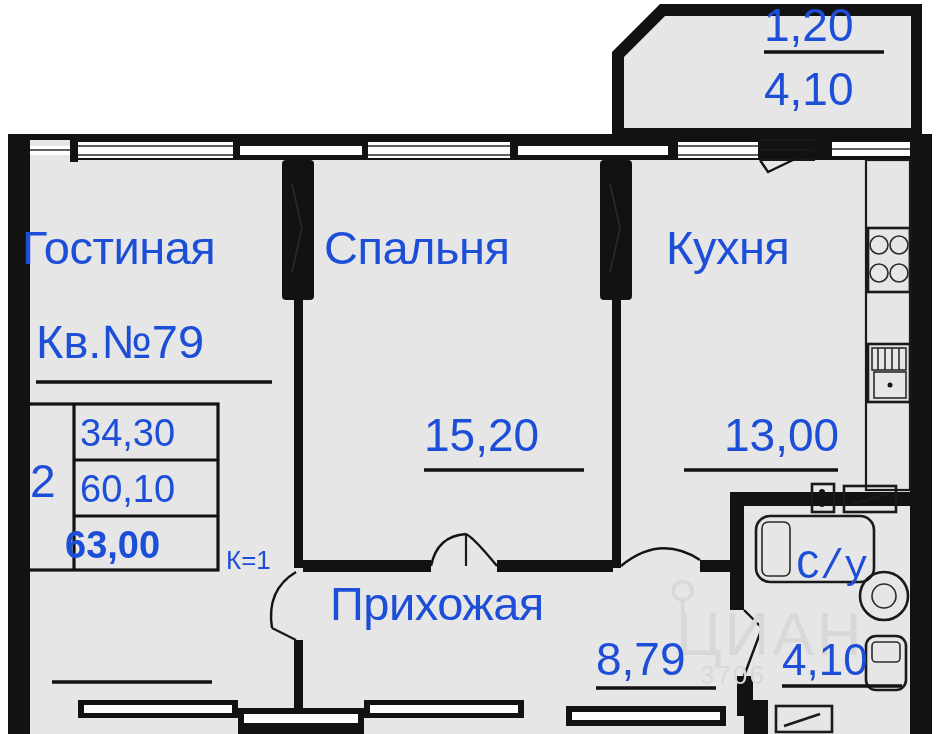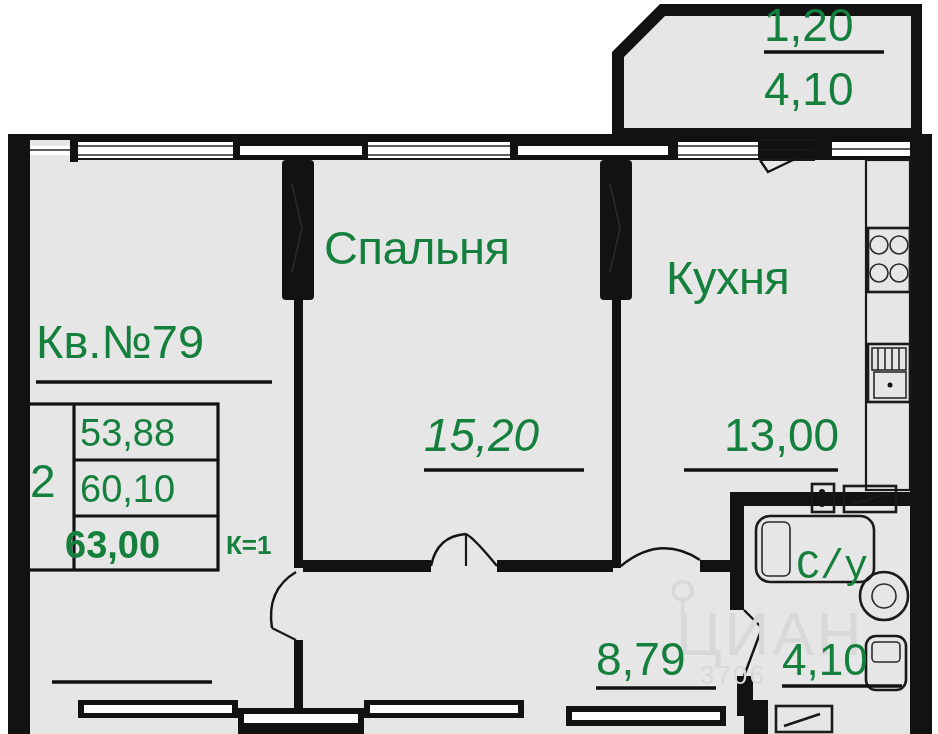--- a/index.html
+++ b/index.html
@@ -27,33 +27,33 @@
   .white-fill  { fill: #ffffff; }
   .thin-line   { fill: none; stroke: #1a1a1a; stroke-width: 2.2; }
   .hair-line   { fill: none; stroke: #2a2a2a; stroke-width: 1.6; }
   .fix-line    { fill: none; stroke: #1a1a1a; stroke-width: 2.6; }
   .swing-line  { fill: none; stroke: #141414; stroke-width: 2.4; }
   .rule-line   { stroke: #121212; stroke-width: 3.4; }
   .tbl-line    { stroke: #121212; stroke-width: 3.2; }
 
   .txt {
     position: absolute;
-    color: #15803d;
+    color: #1d4ed8;
     font-family: "Liberation Sans", sans-serif;
     white-space: nowrap;
     line-height: 1;
     user-select: none;
   }
   .room-name { font-size: 47px; letter-spacing: -0.5px; }
   .area-num  { font-size: 46px; letter-spacing: 0px; }
   .area-sm   { font-size: 44px; }
   .apt-num   { font-size: 47px; }
   .tbl-num   { font-size: 38px; }
   .rooms-cnt { font-size: 46px; }
-  .k-coef    { font-size: 26px; font-weight: bold; }
+  .k-coef    { font-size: 26px; font-weight: normal; margin-top: 15px; }
   .su-lbl    { font-size: 40px; font-family: Liberation Mono, monospace; }
 
   .watermark {
     position: absolute;
     color: #d8d8d8;
     font-family: "Liberation Sans", sans-serif;
     user-select: none;
     pointer-events: none;
   }
   .wm-big  { font-size: 62px; letter-spacing: 3px; }
@@ -237,34 +237,36 @@
       <line class="tbl-line" x1="74" y1="460" x2="218" y2="460"></line>
       <line class="tbl-line" x1="74" y1="516" x2="218" y2="516"></line>
     </g>
 
   </svg>
 
   <div class="watermark wm-pin" style="left:668px; top:572px;">⚲</div>
   <div class="watermark wm-big" style="left:676px; top:598px;text-align:right;">ЦИАН</div>
   <div class="watermark wm-sm" style="left:700px; top:660px;">3706</div>
 
+  <div class="txt room-name" style="left:22px; top:224px;">Гостиная</div>
   <div class="txt apt-num" style="left:36px; top:318px;text-align:right;">Кв.№79</div>
 
   <div class="txt rooms-cnt" style="left:30px; top:458px;">2</div>
-  <div class="txt tbl-num" style="left:80px; top:414px;">53,88</div>
+  <div class="txt tbl-num" style="left:80px; top:414px;">34,30</div>
   <div class="txt tbl-num" style="left:80px; top:470px;">60,10</div>
   <div class="txt tbl-num" style="left:65px; top:526px;font-weight:bold;">63,00</div>
   <div class="txt k-coef" style="left:226px; top:532px;">К=1</div>
 
   <div class="txt room-name" style="left:324px; top:224px;">Спальня</div>
-  <div class="txt area-num" style="left:424px; top:412px;font-style:italic;">15,20</div>
-
-  <div class="txt room-name" style="left:666px; top:224px;margin-top:30px;">Кухня</div>
+  <div class="txt area-num" style="left:424px; top:412px;">15,20</div>
+
+  <div class="txt room-name" style="left:666px; top:224px;">Кухня</div>
   <div class="txt area-num" style="left:684px; top:412px;margin-left:40px;">13,00</div>
 
+  <div class="txt room-name" style="left:330px; top:580px;">Прихожая</div>
   <div class="txt area-num" style="left:596px; top:636px;">8,79</div>
 
   <div class="txt su-lbl" style="left:796px; top:548px;">С/у</div>
   <div class="txt area-sm" style="left:782px; top:638px;">4,10</div>
 
   <div class="txt area-num" style="left:764px; top:2px;">1,20</div>
   <div class="txt area-num" style="left:764px; top:66px;">4,10</div>
 
 </div>
 

